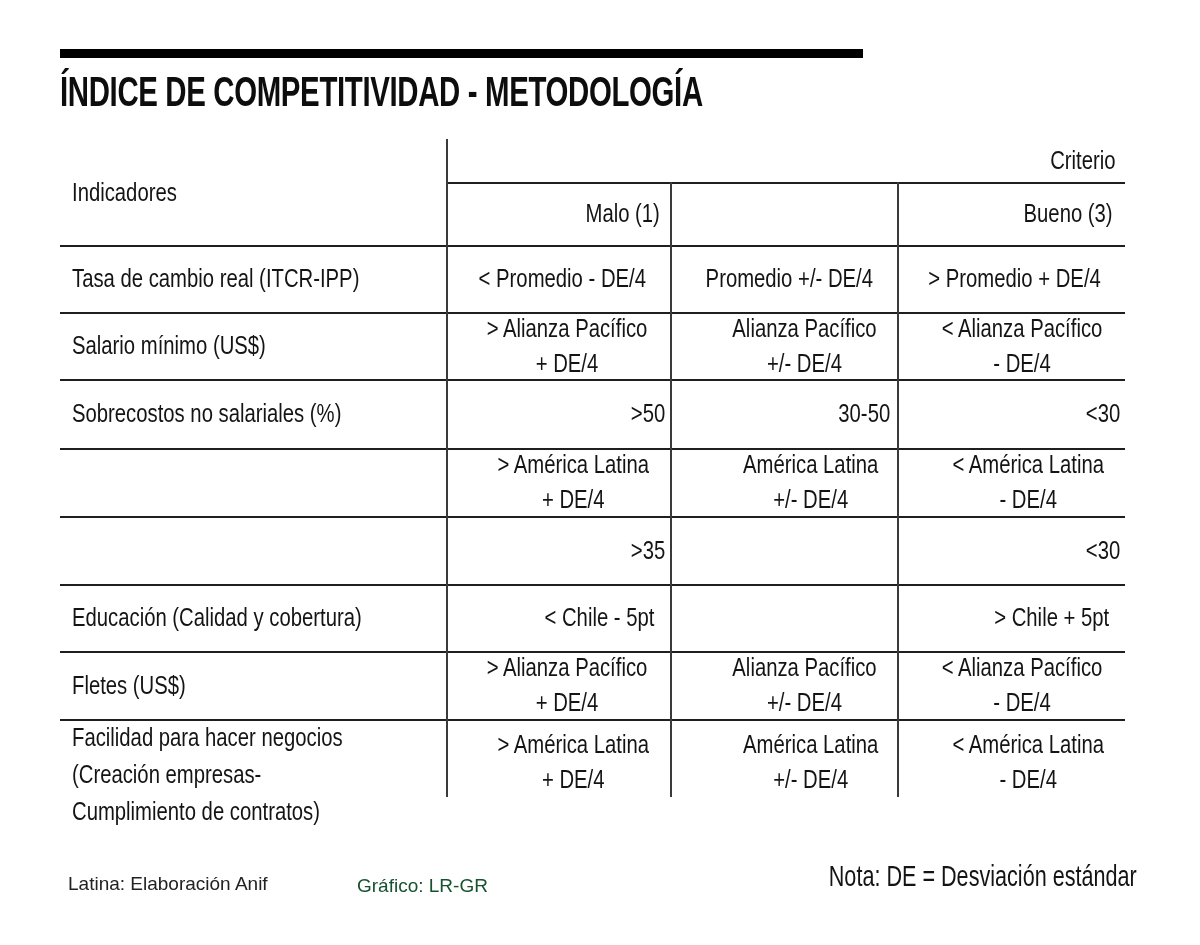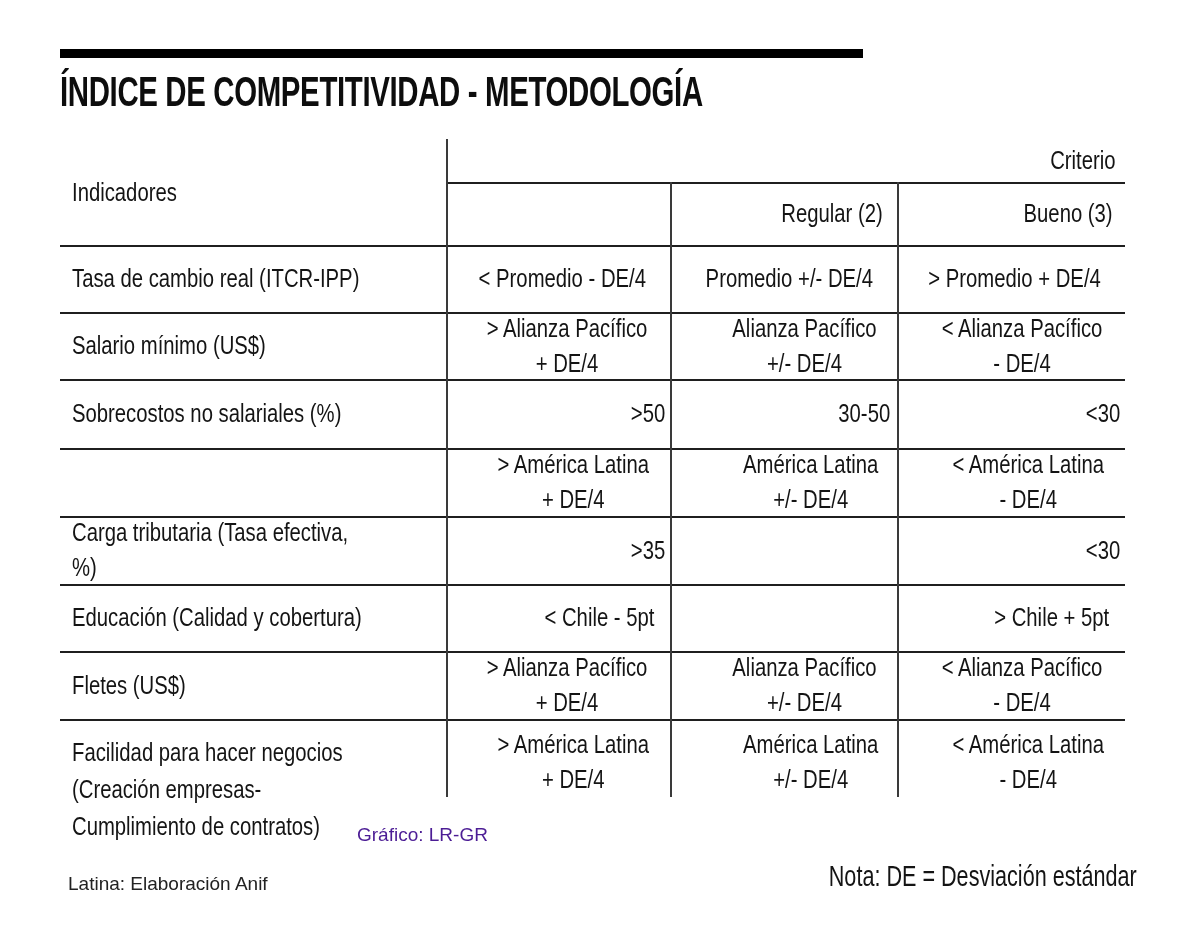--- a/index.html
+++ b/index.html
@@ -37,21 +37,21 @@
     overflow:visible;
   }
   .cell.left{justify-content:flex-start;padding-left:12px;}
   .tx{
     font-size:26px;line-height:35px;color:#141414;
     white-space:pre-line;text-align:center;
     transform:scaleX(0.78);transform-origin:center center;
   }
   .cell.left .tx{transform-origin:left center;text-align:left;}
   .cell.top{align-items:flex-start;padding-top:8px;}
-  .cell.top-left{align-items:flex-end;padding-top:0;}
+  .cell.top-left{align-items:flex-start;padding-top:0;}
   .cell.top-left .tx{line-height:37px;}
   
   .hline{position:absolute;height:2px;background:#1f1f1f;}
   .vline{position:absolute;width:2px;background:#3a3a3a;}
   .h-criterio{left:446px;top:182px;width:679px;}
   .h-header{left:60px;top:245px;width:1065px;}
   .h-r1{left:60px;top:312px;width:1065px;}
   .h-r2{left:60px;top:379px;width:1065px;}
   .h-r3{left:60px;top:448px;width:1065px;}
   .h-r4{left:60px;top:516px;width:1065px;}
@@ -60,22 +60,22 @@
   .h-r7{left:60px;top:719px;width:1065px;}
   .v-0{left:446px;top:139px;height:658px;}
   .v-1{left:670px;top:182px;height:615px;}
   .v-2{left:897px;top:182px;height:615px;}
   
   .source{
     position:absolute;left:68px;top:873px;
     font-size:19px;color:#222222;white-space:nowrap;
   }
   .credit{
-    position:absolute;left:357px;top:824px;
-    font-size:19px;color:#4c1d95;white-space:nowrap;
+    position:absolute;left:357px;top:875px;
+    font-size:19px;color:#14532d;white-space:nowrap;
   }
   .note{
     position:absolute;right:63px;top:859px;
     font-size:30px;color:#141414;white-space:nowrap;
     transform:scaleX(0.72);transform-origin:right center;
   }
 </style>
 </head>
 <body>
 
@@ -85,22 +85,22 @@
   <h1 class="title">ÍNDICE DE COMPETITIVIDAD - METODOLOGÍA</h1>
 
   <div class="grid">
 
     <div class="cell left" style="grid-area:1/1/3/2">
       <span class="tx">Indicadores</span>
     </div>
     <div class="cell" style="grid-area:1/2/2/5">
       <span class="tx">Criterio</span>
     </div>
-    <div class="cell" style="grid-area:2/3">
-      <span class="tx">Regular (2)</span>
+    <div class="cell" style="grid-area:2/2">
+      <span class="tx">Malo (1)</span>
     </div>
     <div class="cell" style="grid-area:2/4">
       <span class="tx">Bueno (3)</span>
     </div>
 
     <div class="cell left" style="grid-area:3/1">
         <span class="tx">Tasa de cambio real (ITCR-IPP)</span>
       </div>
     <div class="cell" style="grid-area:3/2">
         <span class="tx">&lt; Promedio - DE/4</span>
@@ -147,23 +147,20 @@
       </div>
     <div class="cell" style="grid-area:6/3">
         <span class="tx">América Latina
 +/- DE/4</span>
       </div>
     <div class="cell" style="grid-area:6/4">
         <span class="tx">&lt; América Latina
 - DE/4</span>
       </div>
 
-    <div class="cell left" style="grid-area:7/1">
-        <span class="tx">Carga tributaria (Tasa efectiva, %)</span>
-      </div>
     <div class="cell" style="grid-area:7/2">
         <span class="tx">&gt;35</span>
       </div>
     <div class="cell" style="grid-area:7/4">
         <span class="tx">&lt;30</span>
       </div>
 
     <div class="cell left" style="grid-area:8/1">
         <span class="tx">Educación (Calidad y cobertura)</span>
       </div>

